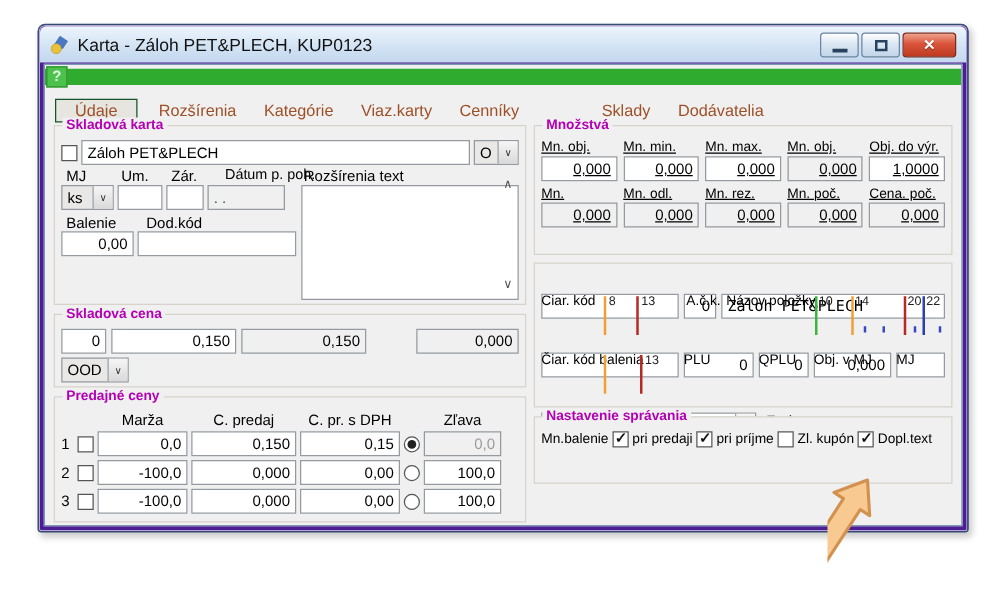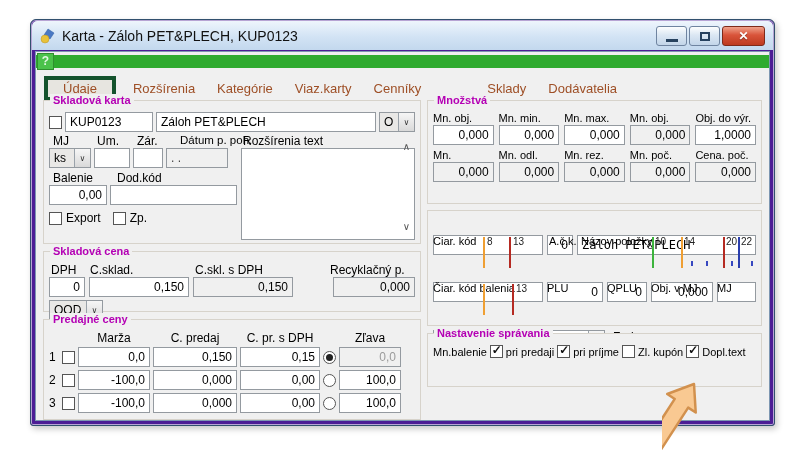--- a/index.html
+++ b/index.html
@@ -24,21 +24,21 @@
 
   .window-body { position:absolute; left:4px; right:4px; top:31px; bottom:4px; background:#f0f0f0;
     border:1px solid #7d97b2; overflow:hidden; }
   .green-bar { position:absolute; left:0; right:0; top:3px; height:13px; background:#2fab2f; }
   .help-btn { position:absolute; left:1px; top:1px; width:17px; height:17px; background:#4bc24b;
     border:1px solid #2f8f2f; color:#e2f6e2; font-weight:bold; font-size:12px; text-align:center; line-height:15px; z-index:2; }
 
   
   .tabrow { position:absolute; top:25px; left:8px; right:8px; height:22px; display:flex; align-items:center; }
   .tab { font-size:13px; color:#9e4f26; padding:1px 5px; margin-right:12px; white-space:nowrap; }
-  .tab.selected { background:#e7e5e0; border:4px solid #14532d; padding:1px 15px; }
+  .tab.selected { background:#e7e5e0; border:1px solid #14532d; padding:1px 15px; }
   .tab.tab-gap { margin-left:44px; }
 
   
   .cols { position:absolute; left:7px; right:7px; top:48px; bottom:7px; display:flex; gap:6px; }
   .col-left { width:378px; display:flex; flex-direction:column; }
   .col-right { flex:1; display:flex; flex-direction:column; }
 
   .group { position:relative; border:1px solid #d7d3cb; padding:11px 5px 3px 5px; background:#f0f0f0; }
   .group > .legend { position:absolute; top:-7px; left:6px; background:#f0f0f0; padding:0 3px;
     font-size:11px; font-weight:bold; color:#b400b4; white-space:nowrap; }
@@ -100,21 +100,21 @@
   .mono { font-family:"DejaVu Sans Mono","Liberation Mono",monospace; font-size:12px; }
   .w-barcode{width:110px} .w-ack{width:26px} .pk-name{flex:1}
   .w-bal{width:110px} .w-plu{width:56px} .w-qplu{width:40px} .w-objmj{width:62px} .w-mjp{flex:1}
   .w-skupina{width:172px}
   .farba-box { position:absolute; left:180px; top:14px; width:58px; height:21px; border:1px solid #2f8f2f;
     display:flex; align-items:center; padding:0 3px; gap:4px; }
   .farba-box .t1 { font-size:12px; font-weight:bold; color:#000; }
   .farba-box .t2 { font-size:12px; font-weight:bold; color:#b9f0b9; }
 
   
-  .sp-row { display:flex; align-items:center; margin-bottom:5px; white-space:nowrap; }
+  .sp-row { display:flex; margin-bottom:5px; white-space:nowrap; }
   .sp-row .lbl { font-size:11px; margin-right:3px; }
   .sp-row .cb { margin-right:3px; }
   .focus-dotted { outline:1px dotted #333; }
 
   
   .uk-body { position:relative; height:30px; }
   .flat-btn { position:absolute; top:6px; font-size:13px; color:#000; }
   .push-btn { position:absolute; right:2px; top:3px; width:60px; height:22px; background:linear-gradient(#f4f4f4,#dedede);
     border:1px solid #8a8a8a; font-size:13px; display:flex; align-items:center; justify-content:center; }
 
@@ -160,21 +160,20 @@
       </div>
 
       <div class="cols">
 
         <div class="col-left">
 
           <div class="group" style="height:147px;">
             <span class="legend">Skladová karta</span>
             <div class="g1row">
               <span class="cb"></span>
-              <div class="input" style="width:88px">KUP0123</div>
               <div class="input" style="flex:1">Záloh PET&amp;PLECH</div>
               <div class="combo gray" style="width:36px">
                 <span class="val">O</span>
                 <span class="dd-btn">∨</span>
               </div>
             </div>
             <div class="lblrow">
               <span class="lbl" style="left:4px">MJ</span>
               <span class="lbl" style="left:48px">Um.</span>
               <span class="lbl" style="left:88px">Zár.</span>
@@ -193,46 +192,30 @@
                   <div class="input dis" style="width:62px; color:#444">. .</div>
                 </div>
                 <div class="lblrow" style="margin-top:3px">
                   <span class="lbl" style="left:4px">Balenie</span>
                   <span class="lbl" style="left:68px">Dod.kód</span>
                 </div>
                 <div class="g1row">
                   <div class="input num" style="width:58px">0,00</div>
                   <div class="input" style="flex:1"></div>
                 </div>
-                <div class="g1row" style="margin-top:6px; gap:12px">
-                  <span class="cbpair">
-                    <span class="cb"></span>
-                    <span class="lbl">Export</span>
-                  </span>
-                  <span class="cbpair">
-                    <span class="cb"></span>
-                    <span class="lbl">Zp.</span>
-                  </span>
-                </div>
               </div>
               <div class="ta"></div>
 
             </div>
             <span style="position:absolute; right:10px; top:40px; font-size:10px; color:#555">∧</span>
             <span style="position:absolute; right:10px; top:120px; font-size:10px; color:#555">∨</span>
           </div>
 
           <div class="group" style="height:61px; margin-top:7px;">
             <span class="legend">Skladová cena</span>
-            <div class="lblrow">
-              <span class="lbl" style="left:2px">DPH</span>
-              <span class="lbl" style="left:41px">C.sklad.</span>
-              <span class="lbl" style="left:146px">C.skl. s DPH</span>
-              <span class="lbl" style="left:281px">Recyklačný p.</span>
-            </div>
             <div class="g1row" style="gap:4px">
               <div class="input num w-dph">0</div>
               <div class="input num w-csklad">0,150</div>
               <div class="input num dis w-cskl">0,150</div>
               <div class="input num dis w-recykl">0,000</div>
             </div>
             <div class="combo gray w-ood">
               <span class="val">OOD</span>
               <span class="dd-btn">∨</span>
             </div>
@@ -273,21 +256,21 @@
               <div class="input num w-cpredaj">0,000</div>
               <div class="input num w-cprsdph">0,00</div>
               <span class="radio"></span>
               <div class="input num w-zlava">100,0</div>
             </div>
           </div>
         </div>
 
         <div class="col-right">
 
-          <div class="group" style="height:104px;">
+          <div class="group" style="height:104px;text-decoration:underline;">
             <span class="legend">Množstvá</span>
             <div class="mn-grid">
               <span class="lbl">Mn. obj.</span>
               <span class="lbl">Mn. min.</span>
               <span class="lbl">Mn. max.</span>
               <span class="lbl">Mn. obj.</span>
               <span class="lbl">Obj. do výr.</span>
               <div class="input num">0,000</div>
               <div class="input num">0,000</div>
               <div class="input num">0,000</div>

